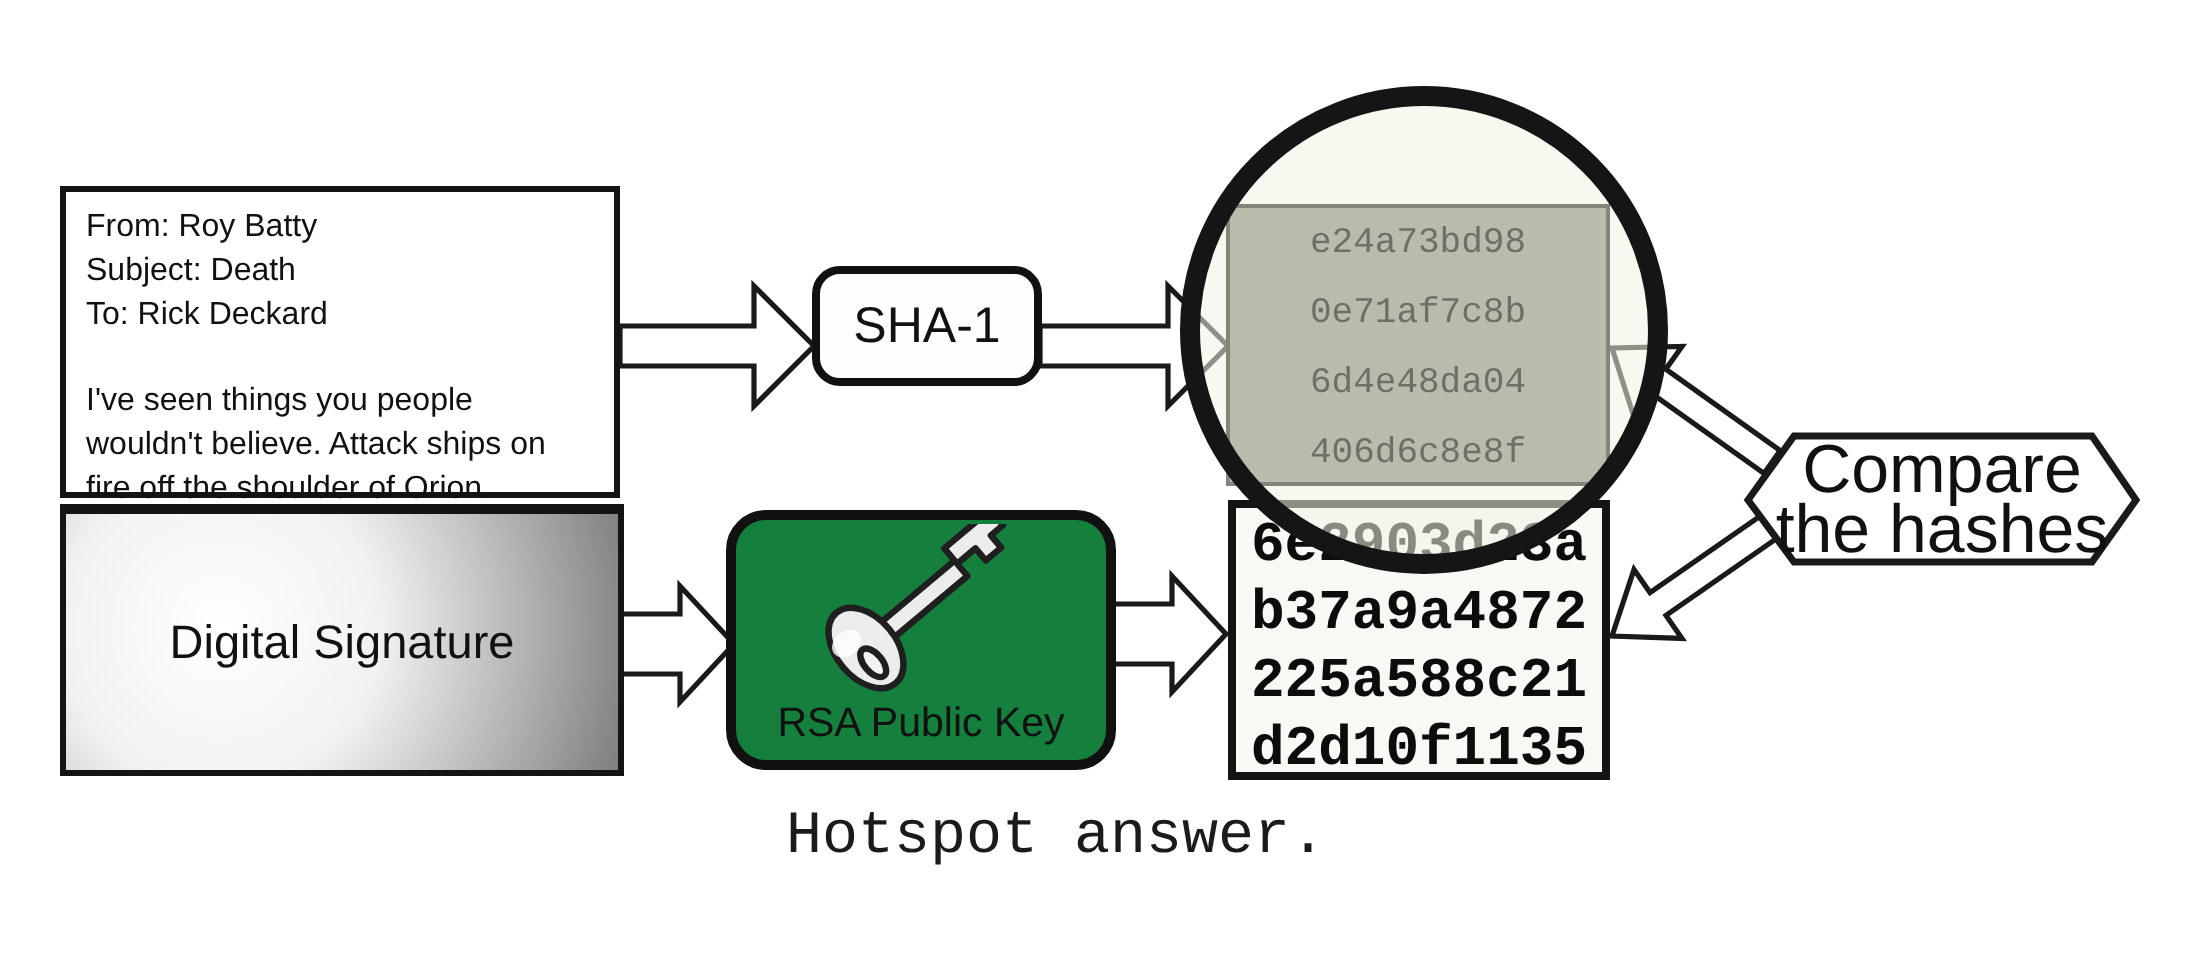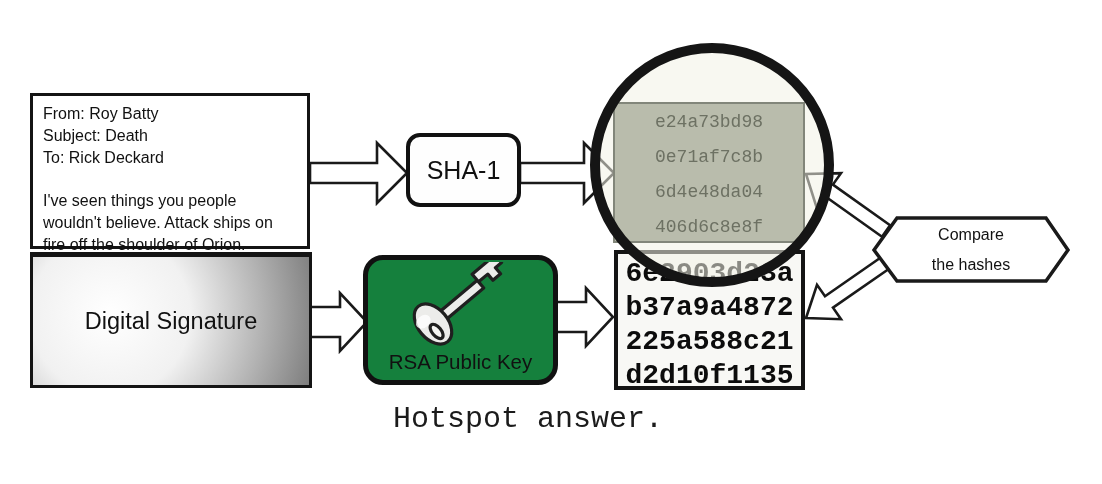--- a/index.html
+++ b/index.html
@@ -22,21 +22,21 @@
   .ds-box {
     left:30px; top:252px; width:282px; height:136px;
     border:3px solid #141414; border-top-width:5px; z-index:5;
     background: radial-gradient(circle at 28% 45%, #ffffff 0%, #f1f1f1 38%, #b3b3b3 72%, #7e7e7e 100%);
     display:flex; align-items:center; justify-content:center;
     font-size:23.5px; color:#111;
   }
 
   
   .sha-box {
-    left:406px; top:133px; width:115px; height:74px;
+    left:406px; top:133px; width:115px; height:60px;
     border:4px solid #111; border-radius:14px; background:#fefefe; z-index:5;
     display:flex; align-items:center; justify-content:center;
     font-size:25px; color:#111;
   }
 
   
   .rsa-box {
     left:363px; top:255px; width:195px; height:130px;
     border:5px solid #111; border-radius:20px; background:#15803d; z-index:5;
   }
@@ -67,21 +67,21 @@
     background:rgba(242,243,229,0.55); z-index:3; pointer-events:none;
   }
 
   svg.layer { position:absolute; left:0; top:0; z-index:2; pointer-events:none; }
   svg.ring-layer { position:absolute; left:0; top:0; z-index:6; pointer-events:none; }
 
   
   .hex-label {
     left:876px; top:221px; width:190px; height:58px; z-index:5;
     display:flex; flex-direction:column; align-items:center; justify-content:center;
-    font-size:16px; line-height:30px; color:#111; text-align:center;
+    font-size:34px; line-height:30px; color:#111; text-align:center;
   }
 
   .caption {
     left:0; top:402px; width:1056px; text-align:center; z-index:5;
     font-family:Liberation Mono, monospace; font-size:30px; color:#1b1b1b;
   }
 </style>
 </head>
 <body>
 

